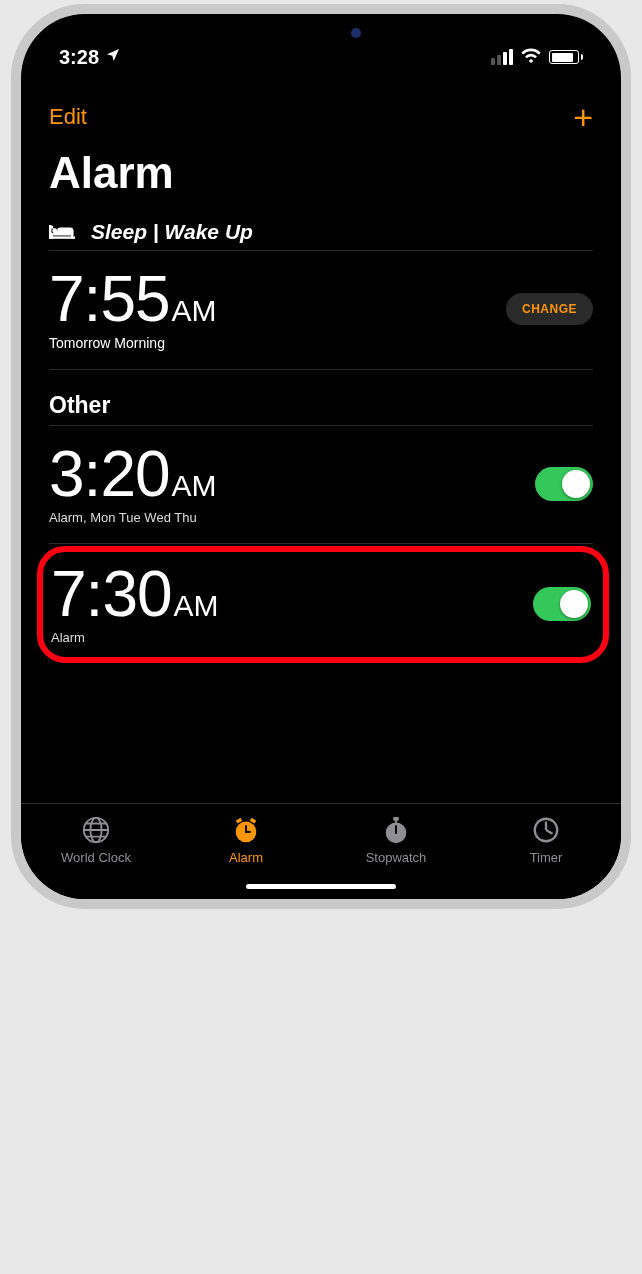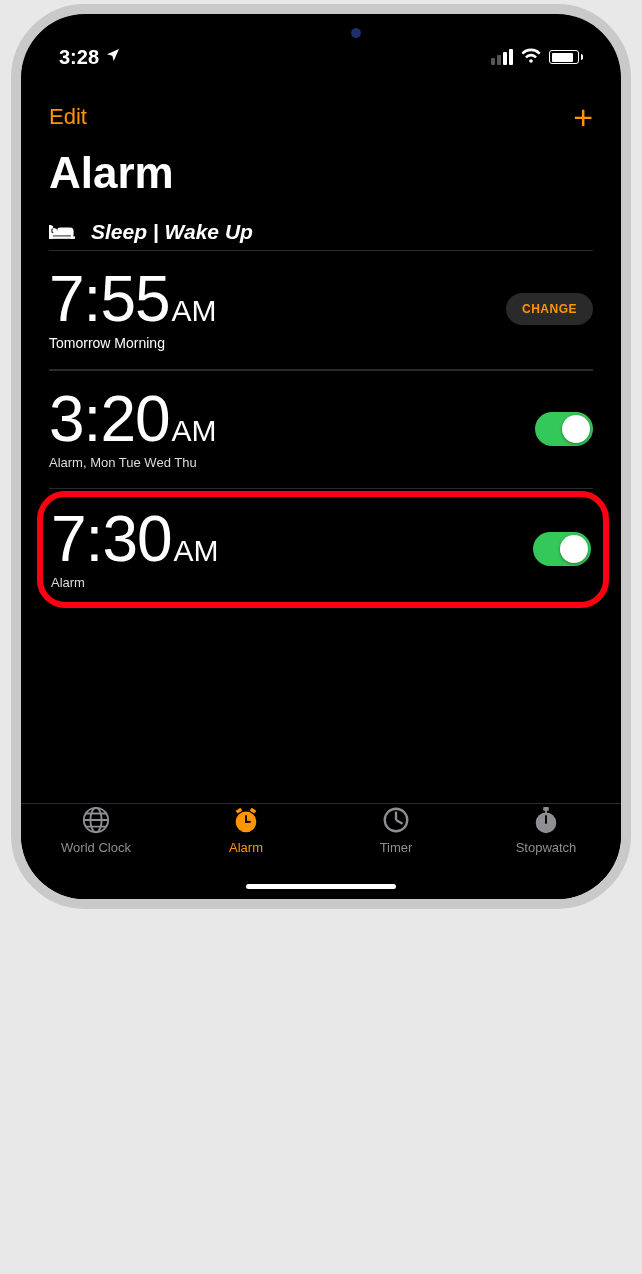--- a/index.html
+++ b/index.html
@@ -104,21 +104,21 @@
   .toggle { width:58px; height:34px; background:#34c759; border-radius:17px; position:relative; cursor:pointer;}
   .toggle-knob { position:absolute; right:3px; top:3px; width:28px; height:28px; background:#fff; border-radius:50%; box-shadow:0 1px 3px rgba(0,0,0,0.4);}
   
   .highlight-box { border:6px solid #ff0013; border-radius:28px; padding:6px 12px 10px 8px; margin:2px -16px 0 -12px;}
   .highlight-box .alarm-row { padding:4px 0 2px 0;}
   
   .tab-bar {
     height: 96px;
     border-top:1px solid #2a2a2a;
     display:flex; justify-content:space-around; align-items:flex-start;
-    padding-top:0;
+    padding-top:10px;
     background:#000;
   }
   .tab { display:flex; flex-direction:column; align-items:center; gap:4px; color:#8e8e93; font-size:13px; cursor:pointer; width:25%;}
   .tab.active { color:#ff9500; }
   .tab-icon { width:32px; height:32px; display:flex; align-items:center; justify-content:center;}
   .tab-icon svg { width:30px; height:30px; }
   
   .home-indicator { position:absolute; bottom:10px; left:50%; transform:translateX(-50%);
      width:150px; height:5px; background:#fff; border-radius:3px;}
   
@@ -199,20 +199,21 @@
         <div class="alarm-time-block">
           <div class="alarm-time">
             <span>7:55</span><span class="ampm">AM</span>
           </div>
           <div class="alarm-label">Tomorrow Morning</div>
         </div>
         <button class="change-btn">CHANGE</button>
       </div>
       <hr class="divider">
 
+      <div class="other-title">Other</div>
       <hr class="divider">
 
       <div class="alarm-row">
         <div class="alarm-time-block">
           <div class="alarm-time">
             <span>3:20</span><span class="ampm">AM</span>
           </div>
           <div class="alarm-label sub">Alarm, Mon Tue Wed Thu</div>
         </div>
         <div class="toggle">
@@ -256,36 +257,36 @@
               <circle cx="16" cy="18" r="11"></circle>
               <rect x="15" y="11" width="2" height="8" fill="#000"></rect>
               <rect x="15" y="17" width="6" height="2" fill="#000"></rect>
               <path d="M5 6l5-3 2 3-5 3zM27 6l-5-3-2 3 5 3z"></path>
             </svg>
         </span>
         <span>Alarm</span>
       </div>
       <div class="tab">
         <span class="tab-icon">
-          <svg viewBox="0 0 32 32" fill="none" stroke="#8e8e93" stroke-width="2.5">
-              <circle cx="16" cy="16" r="12"></circle>
-              <line x1="16" y1="16" x2="16" y2="7"></line>
-              <line x1="16" y1="16" x2="23" y2="20"></line>
-            </svg>
-        </span>
-        <span>Timer</span>
-      </div>
-      <div class="tab">
-        <span class="tab-icon">
           <svg viewBox="0 0 32 32" fill="#8e8e93">
               <circle cx="16" cy="19" r="11"></circle>
               <rect x="13" y="2" width="6" height="4" rx="1"></rect>
               <rect x="15" y="5" width="2" height="4"></rect>
               <rect x="15" y="11" width="2" height="9" fill="#000"></rect>
             </svg>
         </span>
         <span>Stopwatch</span>
       </div>
+      <div class="tab">
+        <span class="tab-icon">
+          <svg viewBox="0 0 32 32" fill="none" stroke="#8e8e93" stroke-width="2.5">
+              <circle cx="16" cy="16" r="12"></circle>
+              <line x1="16" y1="16" x2="16" y2="7"></line>
+              <line x1="16" y1="16" x2="23" y2="20"></line>
+            </svg>
+        </span>
+        <span>Timer</span>
+      </div>
     </div>
 
     <div class="home-indicator"></div>
   </div>
 </div>
 
 </body></html>

